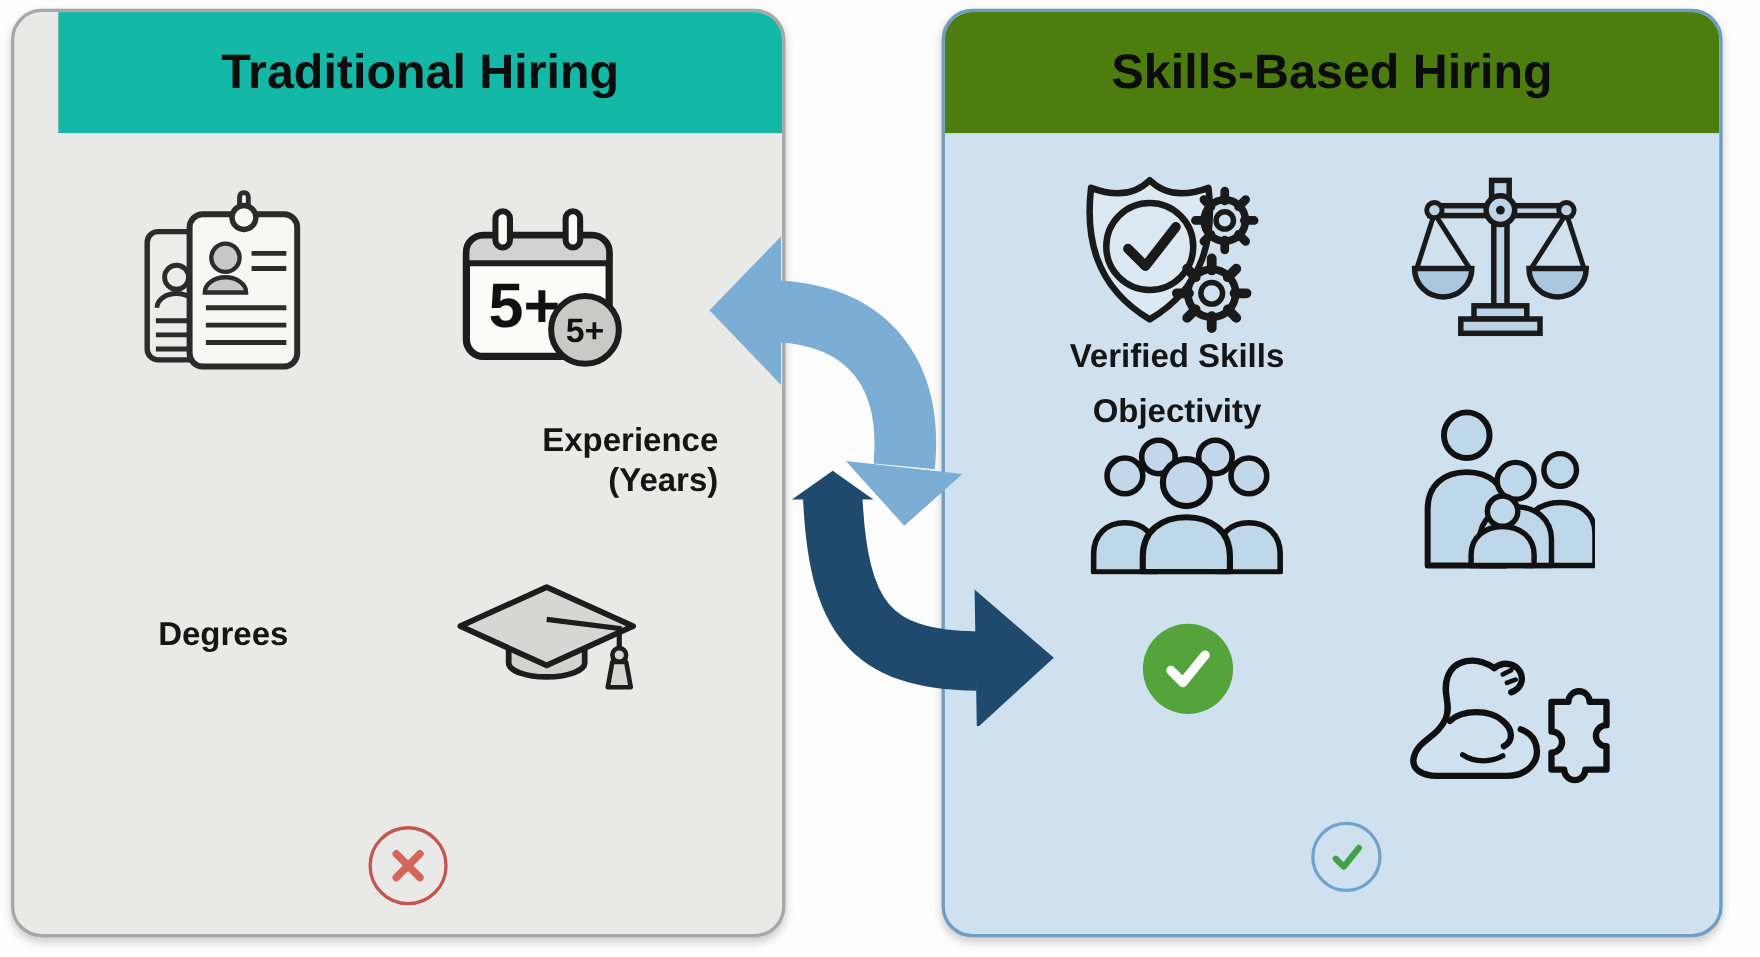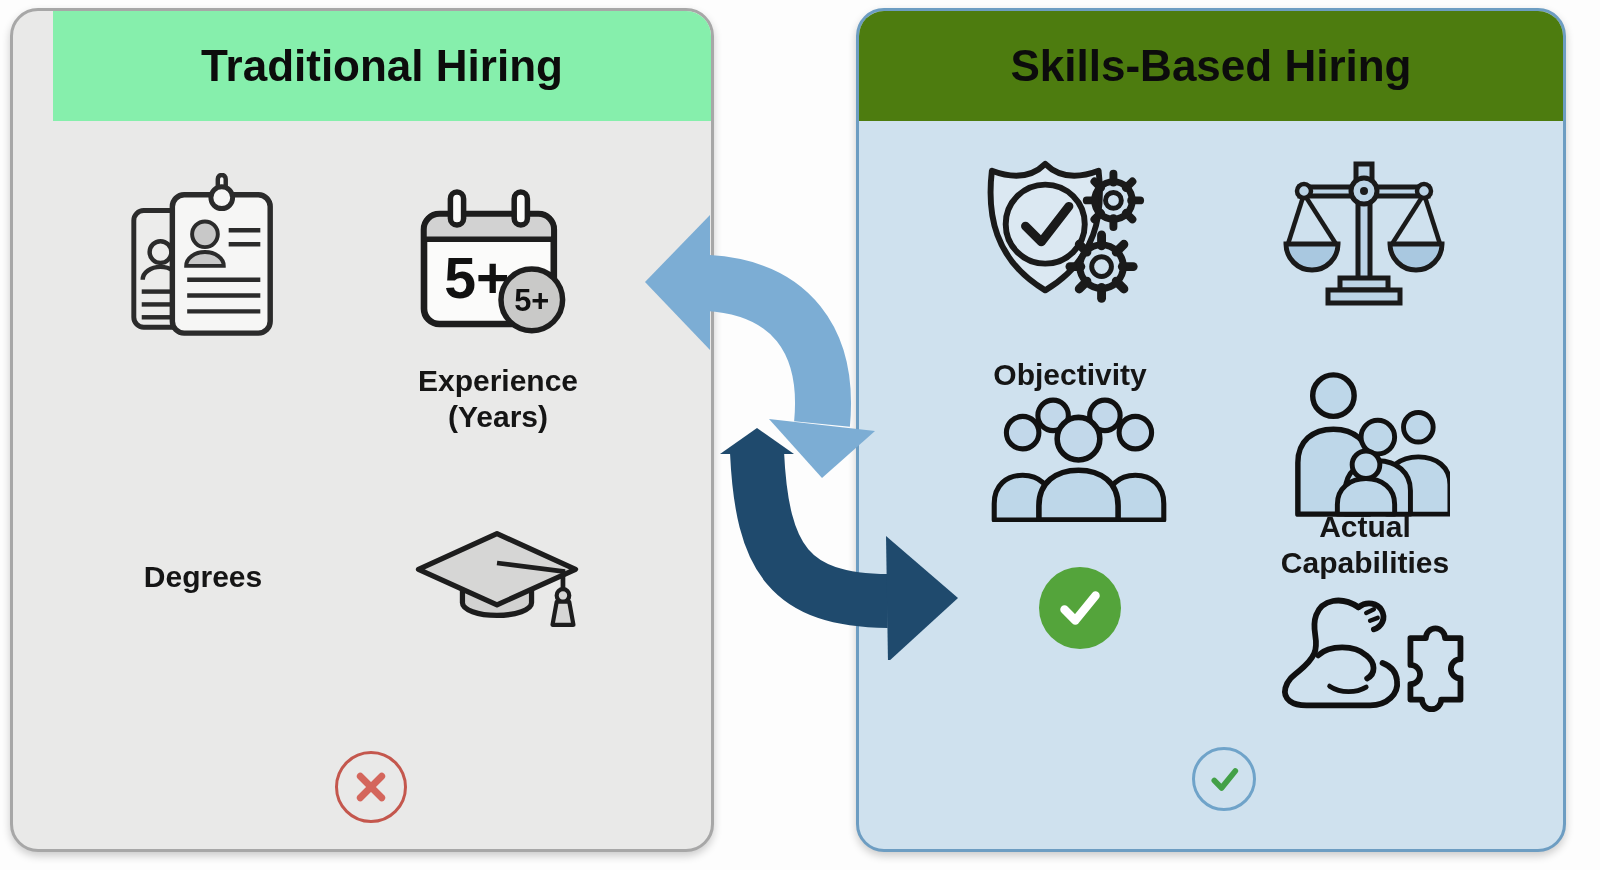--- a/index.html
+++ b/index.html
@@ -4,21 +4,21 @@
 <style>
   html,body{margin:0;padding:0;background:#ffffff;}
   .page{position:relative;width:1600px;height:870px;background:#fdfdfd;overflow:hidden;
         font-family:"Liberation Sans",sans-serif;}
   .panel{position:absolute;top:8px;height:838px;border-radius:28px;overflow:hidden;
          box-shadow:0 4px 8px rgba(0,0,0,.20);}
   .panel-left{left:10px;width:698px;background:#e9e9e8;border:3px solid #a7a7a7;}
   .panel-right{left:856px;width:704px;background:#cfe1ee;border:3px solid #6d9dc2;}
   .panel-header{position:absolute;top:0;left:0;right:0;height:110px;
                 display:flex;align-items:center;justify-content:center;}
-  .panel-left .panel-header{background:#86efac;margin-left:40px;}
+  .panel-left .panel-header{background:#14b8a6;margin-left:40px;}
   .panel-right .panel-header{background:#4d7c0f;}
   .panel-title{font-size:44px;font-weight:700;color:#0c0c0c;}
   .label{position:absolute;text-align:center;font-weight:700;color:#151515;
          font-size:30px;line-height:36px;white-space:pre-line;}
   .icon{position:absolute;}
   .icon svg{display:block;width:100%;height:100%;}
   .badge{position:absolute;border-radius:50%;display:flex;align-items:center;justify-content:center;}
   .badge-green{width:82px;height:82px;background:#54a43b;}
   .badge-x{width:66px;height:66px;border:3px solid #c4574d;background:transparent;}
   .badge-check-small{width:58px;height:58px;border:3px solid #6fa3c9;background:transparent;}
@@ -60,21 +60,21 @@
       <svg viewBox="0 0 150 145">
         <rect x="10" y="28" width="118" height="100" rx="14" fill="#fbfbfa" stroke="#1d1d1d" stroke-width="6"></rect>
         <path d="M24 28 h90 a14 14 0 0 1 14 14 v9 H10 v-9 a14 14 0 0 1 14 -14 z" fill="#d2d2d2" stroke="#1d1d1d" stroke-width="5"></path>
         <rect x="34" y="8" width="12" height="30" rx="6" fill="#fbfbfa" stroke="#1d1d1d" stroke-width="5"></rect>
         <rect x="92" y="8" width="12" height="30" rx="6" fill="#fbfbfa" stroke="#1d1d1d" stroke-width="5"></rect>
         <text x="58" y="104" font-size="52" fill="#111" text-anchor="middle">5+</text>
         <circle cx="108" cy="106" r="28" fill="#c9c9c8" stroke="#1d1d1d" stroke-width="5"></circle>
         <text x="108" y="116" font-size="28" fill="#111" text-anchor="middle">5+</text>
       </svg>
     </div>
-    <div class="label" style="left:330px;top:352px;width:310px;">Experience
+    <div class="label" style="left:330px;top:372px;width:310px;text-align:right;">Experience
 (Years)</div>
 
     <div class="label" style="left:40px;top:548px;width:300px;">Degrees</div>
     <div class="icon" style="left:395px;top:515px;width:178px;height:118px;">
       <svg viewBox="0 0 170 110">
         <path d="M52 52 v20 a33 12 0 0 0 66 0 v-20" fill="#d2d2d1" stroke="#1d1d1d" stroke-width="5"></path>
         <polygon points="85,6 160,40 85,74 10,40" fill="#d6d6d5" stroke="#1d1d1d" stroke-width="5" stroke-linejoin="round"></polygon>
         <path d="M85 34 L148 42 L148 60" fill="none" stroke="#1d1d1d" stroke-width="4.5"></path>
         <circle cx="148" cy="65" r="6" fill="#d6d6d5" stroke="#1d1d1d" stroke-width="4"></circle>
         <path d="M142 71 h12 l4 22 h-20 z" fill="#d6d6d5" stroke="#1d1d1d" stroke-width="4" stroke-linejoin="round"></path>
@@ -118,20 +118,21 @@
             <line x1="127" y1="138" x2="127" y2="149"></line>
           <line x1="141.8" y1="102.2" x2="149.6" y2="94.4"></line>
             <line x1="112.2" y1="102.2" x2="104.4" y2="94.4"></line>
           <line x1="141.8" y1="131.8" x2="149.6" y2="139.6"></line>
             <line x1="112.2" y1="131.8" x2="104.4" y2="139.6"></line>
         </g>
         <circle cx="127" cy="117" r="22" fill="none" stroke="#1a1a1a" stroke-width="7"></circle>
         <circle cx="127" cy="117" r="10" fill="none" stroke="#1a1a1a" stroke-width="5"></circle>
       </svg>
     </div>
+    <div class="label" style="left:36px;top:296px;width:350px;">Verified Skills</div>
     <div class="label" style="left:36px;top:346px;width:350px;">Objectivity</div>
 
     <div class="icon" style="left:424px;top:147px;width:162px;height:155px;">
       <svg viewBox="0 0 160 155">
         <rect x="72" y="6" width="16" height="16" fill="#bcd4e6" stroke="#1a1a1a" stroke-width="5"></rect>
         <rect x="74" y="22" width="12" height="100" fill="#bcd4e6" stroke="#1a1a1a" stroke-width="5"></rect>
         <rect x="16" y="29" width="128" height="9" fill="#bcd4e6" stroke="#1a1a1a" stroke-width="5"></rect>
         <line x1="20" y1="36" x2="4" y2="86" stroke="#1a1a1a" stroke-width="4.5"></line>
         <line x1="20" y1="36" x2="52" y2="86" stroke="#1a1a1a" stroke-width="4.5"></line>
         <line x1="140" y1="36" x2="108" y2="86" stroke="#1a1a1a" stroke-width="4.5"></line>
@@ -165,22 +166,20 @@
         <circle cx="52" cy="30" r="21" fill="#bed7e9" stroke="#111" stroke-width="5.5"></circle>
         <path d="M16 150 v-52 c0-22 15-34 36-34 s36 12 36 34 v52 z" fill="#bed7e9" stroke="#111" stroke-width="5.5" stroke-linejoin="round"></path>
         <circle cx="138" cy="62" r="15" fill="#bed7e9" stroke="#111" stroke-width="5"></circle>
         <path d="M106 150 v-30 c0-18 14-28 32-28 s32 10 32 28 v30 z" fill="#bed7e9" stroke="#111" stroke-width="5" stroke-linejoin="round"></path>
         <circle cx="97" cy="72" r="17" fill="#bed7e9" stroke="#111" stroke-width="5"></circle>
         <path d="M64 150 v-24 c0-18 14-30 33-30 s33 12 33 30 v24 z" fill="#bed7e9" stroke="#111" stroke-width="5" stroke-linejoin="round"></path>
         <circle cx="85" cy="100" r="14" fill="#bed7e9" stroke="#111" stroke-width="5"></circle>
         <path d="M56 150 v-10 c0-16 13-26 29-26 s29 10 29 26 v10 z" fill="#bed7e9" stroke="#111" stroke-width="5" stroke-linejoin="round"></path>
       </svg>
     </div>
-    <div class="label" style="left:386px;top:498px;width:240px;">Actual
-Capabilities</div>
 
     <div class="badge badge-green" style="left:180px;top:556px;">
       <svg viewBox="0 0 80 80" style="width:62px;height:62px;">
         <path d="M20 42 L34 56 L60 24" fill="none" stroke="#ffffff" stroke-width="11" stroke-linecap="round" stroke-linejoin="round"></path>
       </svg>
     </div>
 
     <div class="icon" style="left:411px;top:580px;width:202px;height:122px;">
       <svg viewBox="0 0 210 125">
         <path d="M92 16 C74 4 54 8 48 24 C42 40 52 50 46 64 C38 82 20 84 16 100 C13 112 24 118 38 118 L104 118 C122 118 134 106 132 92 C131 83 125 77 117 74" fill="none" stroke="#101010" stroke-width="6" stroke-linecap="round"></path>

